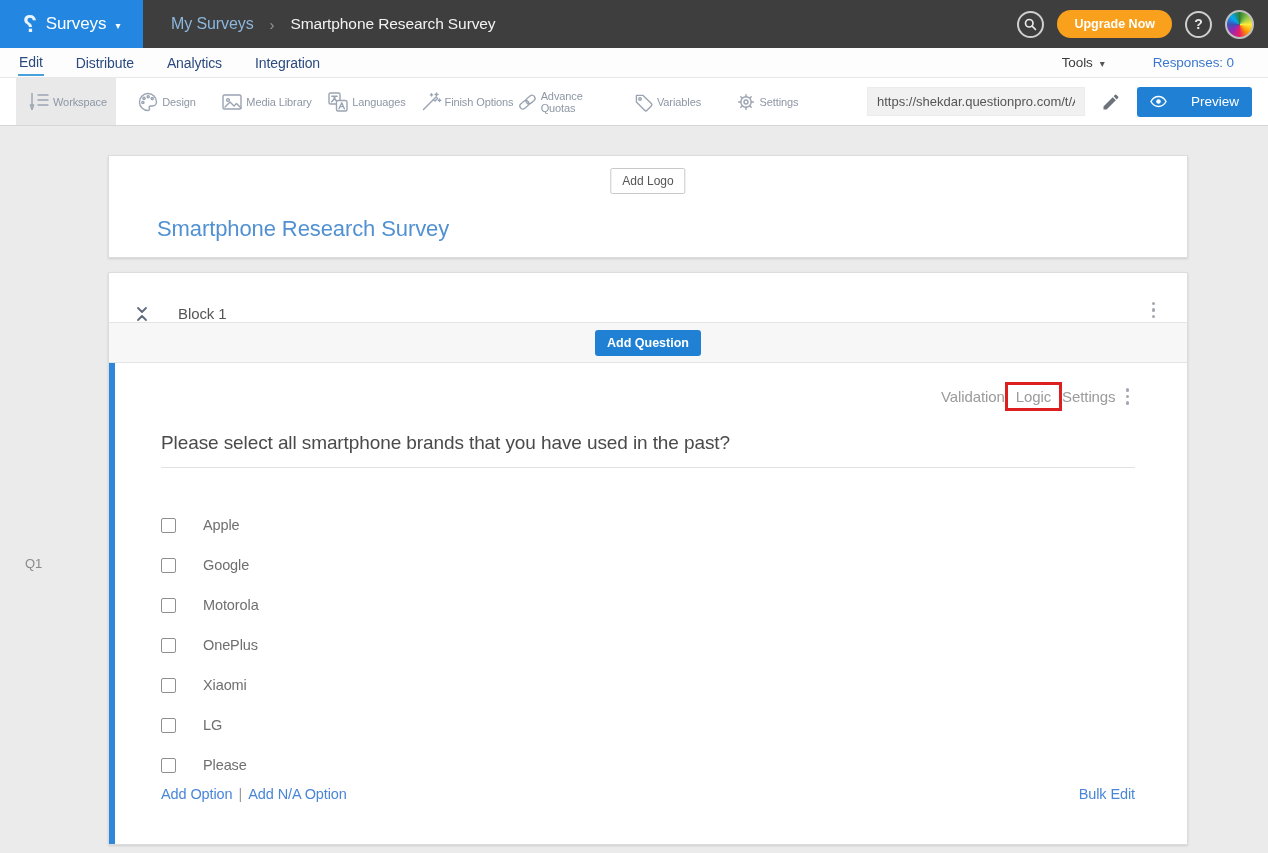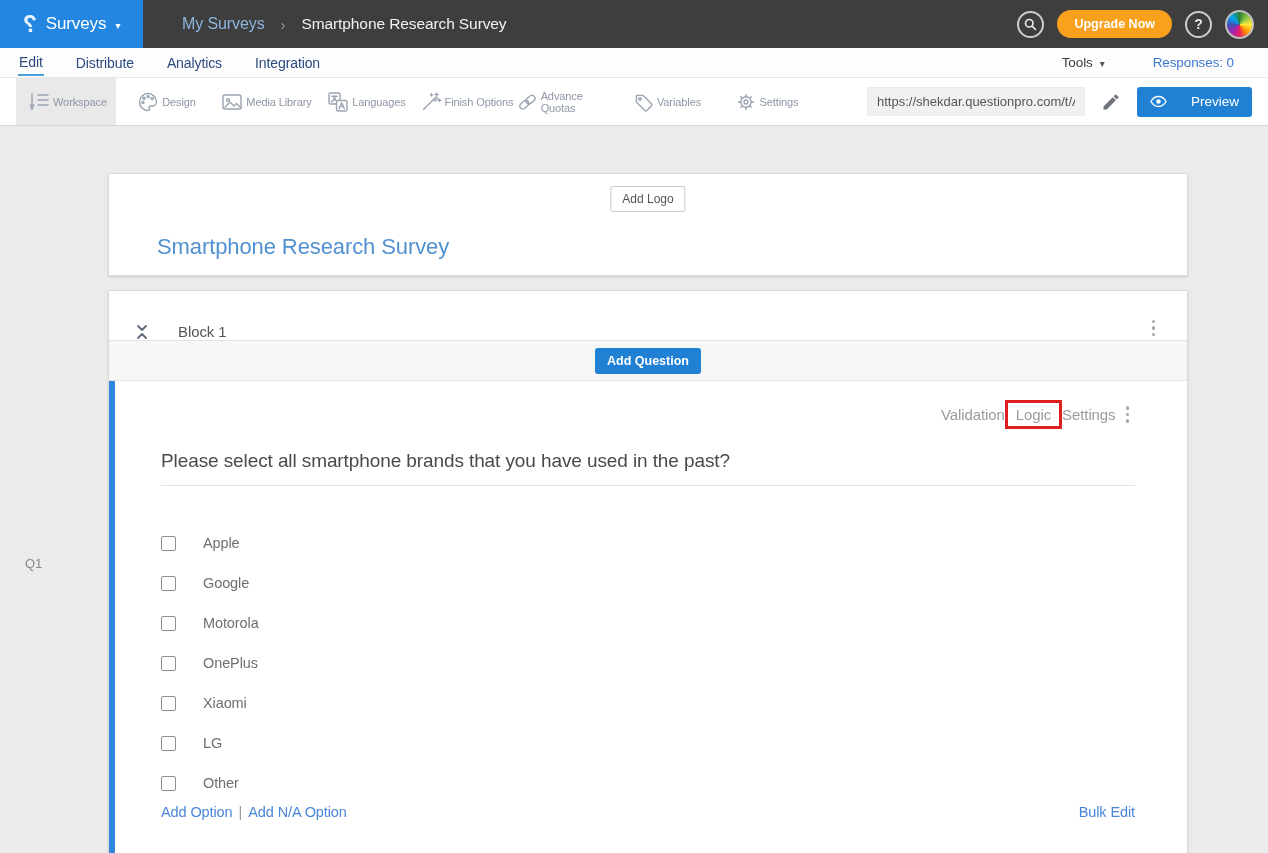--- a/index.html
+++ b/index.html
@@ -11,21 +11,21 @@
     position:relative;
     letter-spacing:-0.1px;
   }
   
   .topbar { height:48px; background:#3e3e3e; display:flex; align-items:center; }
   .brand { width:143px; height:48px; background:#2386e0; display:flex; align-items:center; justify-content:center; gap:9px; color:#fff; cursor:pointer; }
   .brand .qp-logo { display:inline-block; transform:scaleX(-1); font-size:23px; font-weight:bold; color:#eaf4fe; }
   .brand .brand-label { font-size:17px; }
   .brand .caret { font-size:10px; margin-top:2px; }
   .crumbs { display:flex; align-items:center; margin-left:28px; }
-  .crumb-parent { color:#8db6dd; font-size:16px; cursor:pointer;margin-left:11px; }
+  .crumb-parent { color:#8db6dd; font-size:16px; cursor:pointer; }
   .crumb-sep { color:#9a9a9a; font-size:15px; margin:0 16px; }
   .crumb-current { color:#f2f2f2; font-size:15.5px; }
   .topbar-right { margin-left:auto; display:flex; align-items:center; gap:13px; padding-right:14px; }
   .circle-btn { width:27px; height:27px; border:2px solid #cfcfcf; border-radius:50%; display:flex; align-items:center; justify-content:center; color:#e8e8e8; cursor:pointer; background:transparent; font-size:14px; font-weight:bold; }
   .upgrade-btn { background:#f9a11d; color:#fff; font-weight:bold; font-size:12.5px; padding:7px 17px; border-radius:14px; border:none; cursor:pointer; }
   .avatar { width:29px; height:29px; border-radius:50%; border:2px solid #bfbfbf; cursor:pointer;
     background: conic-gradient(#2e7d32,#8bc34a,#ffeb3b,#ff9800,#e91e63,#9c27b0,#3f51b5,#03a9f4,#2e7d32); }
   
   .nav-row { height:30px; background:#fdfdfd; display:flex; align-items:center; padding:0 18px; border-bottom:1px solid #e8e8e8; }
   .nav-tab { color:#2b4a80; font-size:14px; margin-right:31px; padding:5px 1px 4px; cursor:pointer; }
@@ -38,21 +38,21 @@
   .toolbar { height:48px; background:#fff; border-bottom:1px solid #d6d6d6; display:flex; align-items:stretch; padding-left:16px; }
   .tool-item { width:100px; display:flex; flex-direction:row; align-items:center; justify-content:center; gap:2px; cursor:pointer; }
   .tool-item.selected { background:#e9e9e9; }
   .tool-item svg { stroke:#9aa4b2; fill:none; stroke-width:1.4; stroke-linecap:round; stroke-linejoin:round; }
   .tool-item .tool-label { font-size:11px; color:#8d97a5; }
   .url-group { margin-left:auto; display:flex; align-items:center; gap:16px; padding-right:16px; }
   .url-input { width:218px; height:29px; background:#f1f1f1; border:1px solid #ececec; color:#555; font-size:13px; padding:0 9px; outline:none; }
   .edit-pencil { cursor:pointer; display:flex; }
   .preview-btn { background:#2080d4; border:none; color:#fff; height:30px; padding:0 13px; border-radius:3px; display:flex; align-items:center; gap:24px; font-size:13.5px; cursor:pointer; }
   
-  .page { position:relative; padding-top:47px; height:727px; }
+  .page { position:relative; padding-top:29px; height:727px; }
   .card { margin-left:108px; width:1080px; background:#fff; border:1px solid #dcdcdc; box-shadow:0 1px 2px rgba(0,0,0,.12); }
   .survey-card { height:103px; position:relative; padding-left:48px; margin-bottom:14px; }
   .add-logo-btn { position:absolute; top:12px; left:50%; transform:translateX(-50%); border:1px solid #c9c9c9; background:#fff; color:#555; font-size:12px; padding:5px 11px; border-radius:2px; cursor:pointer; }
   .survey-title { padding-top:60px; color:#5191d1; font-size:22px; font-weight:normal; cursor:text; }
   
   .block-card { height:573px; overflow:hidden; }
   .block-header { height:50px; display:flex; align-items:flex-end; padding:0 26px; border-bottom:1px solid #e4e4e4; }
   .collapse-icon { margin-right:29px; cursor:pointer; display:flex; }
   .collapse-icon svg { stroke:#5f6b7a; fill:none; stroke-width:1.8; stroke-linecap:round; stroke-linejoin:round; }
   .block-title { font-size:15px; color:#555; }
@@ -264,21 +264,21 @@
         <div class="option-row">
           <span class="checkbox"></span>
           <span class="option-label">Xiaomi</span>
         </div>
         <div class="option-row">
           <span class="checkbox"></span>
           <span class="option-label">LG</span>
         </div>
         <div class="option-row">
           <span class="checkbox"></span>
-          <span class="option-label">Other</span>
+          <span class="option-label">Please</span>
         </div>
       </div>
 
       <div class="q-footer">
         <span class="q-link">Add Option</span>
         <span class="divider">|</span>
         <span class="q-link">Add N/A Option</span>
         <span class="q-link bulk-edit">Bulk Edit</span>
       </div>
     </div>

